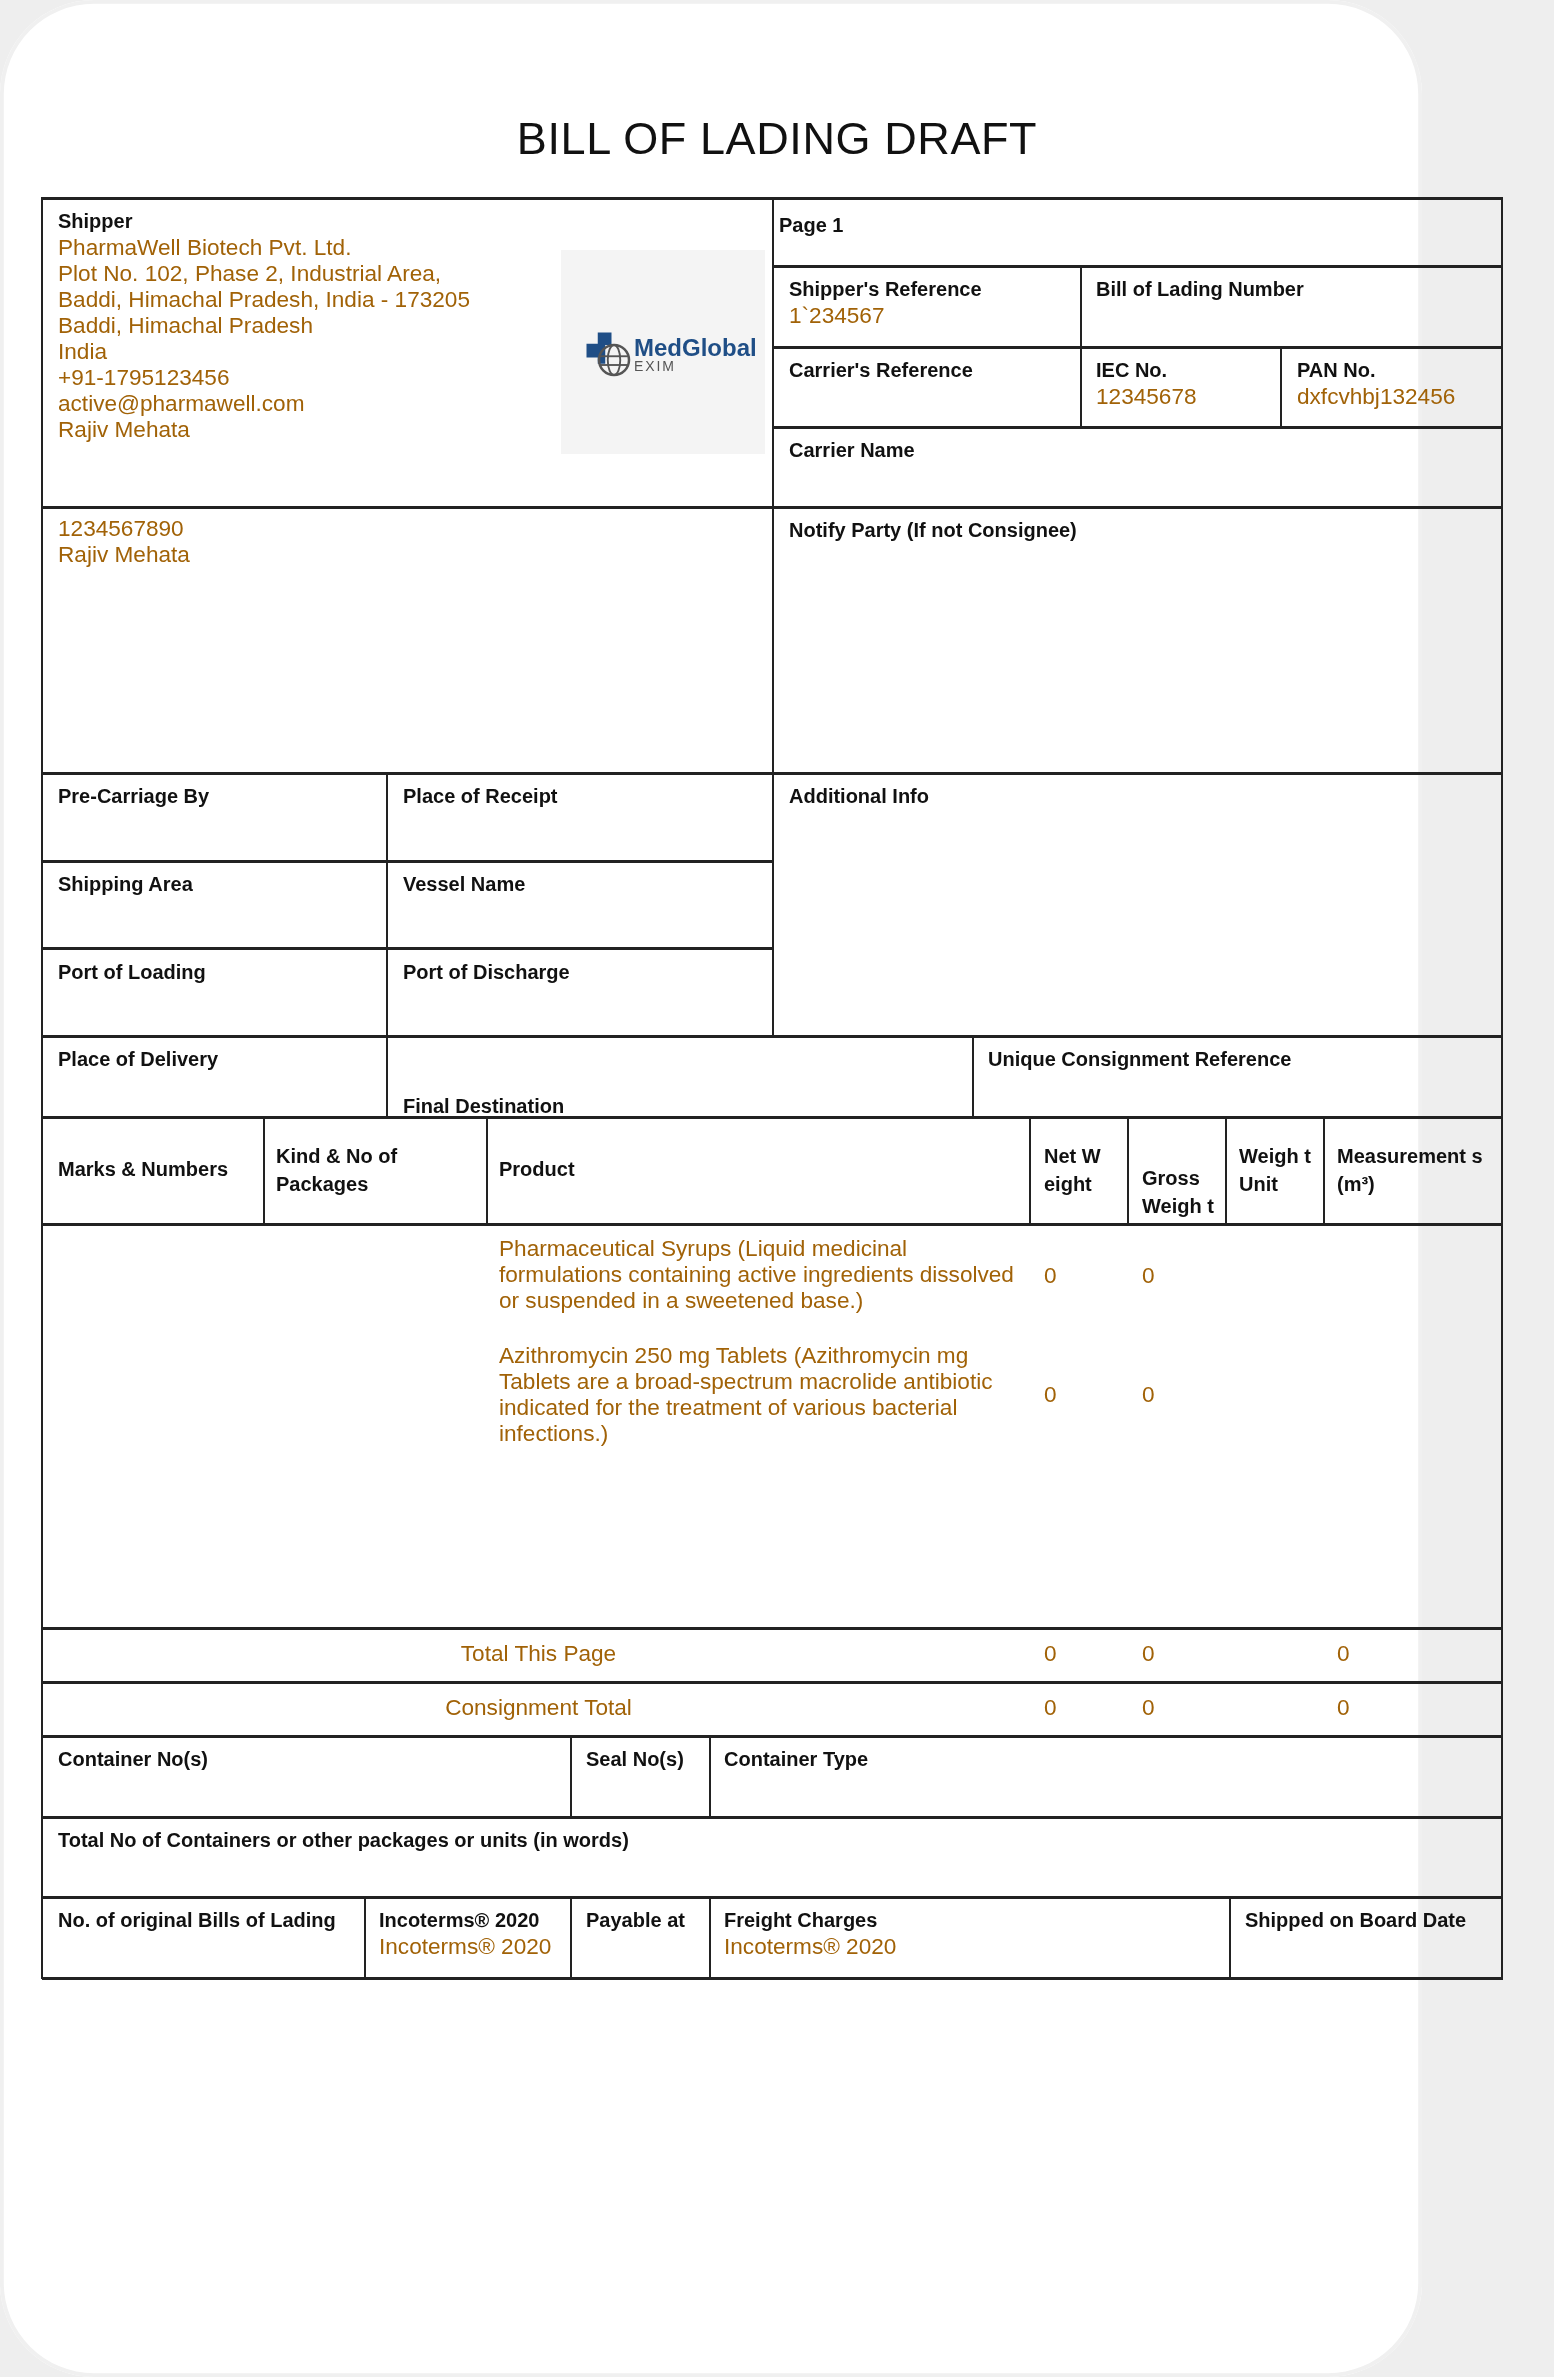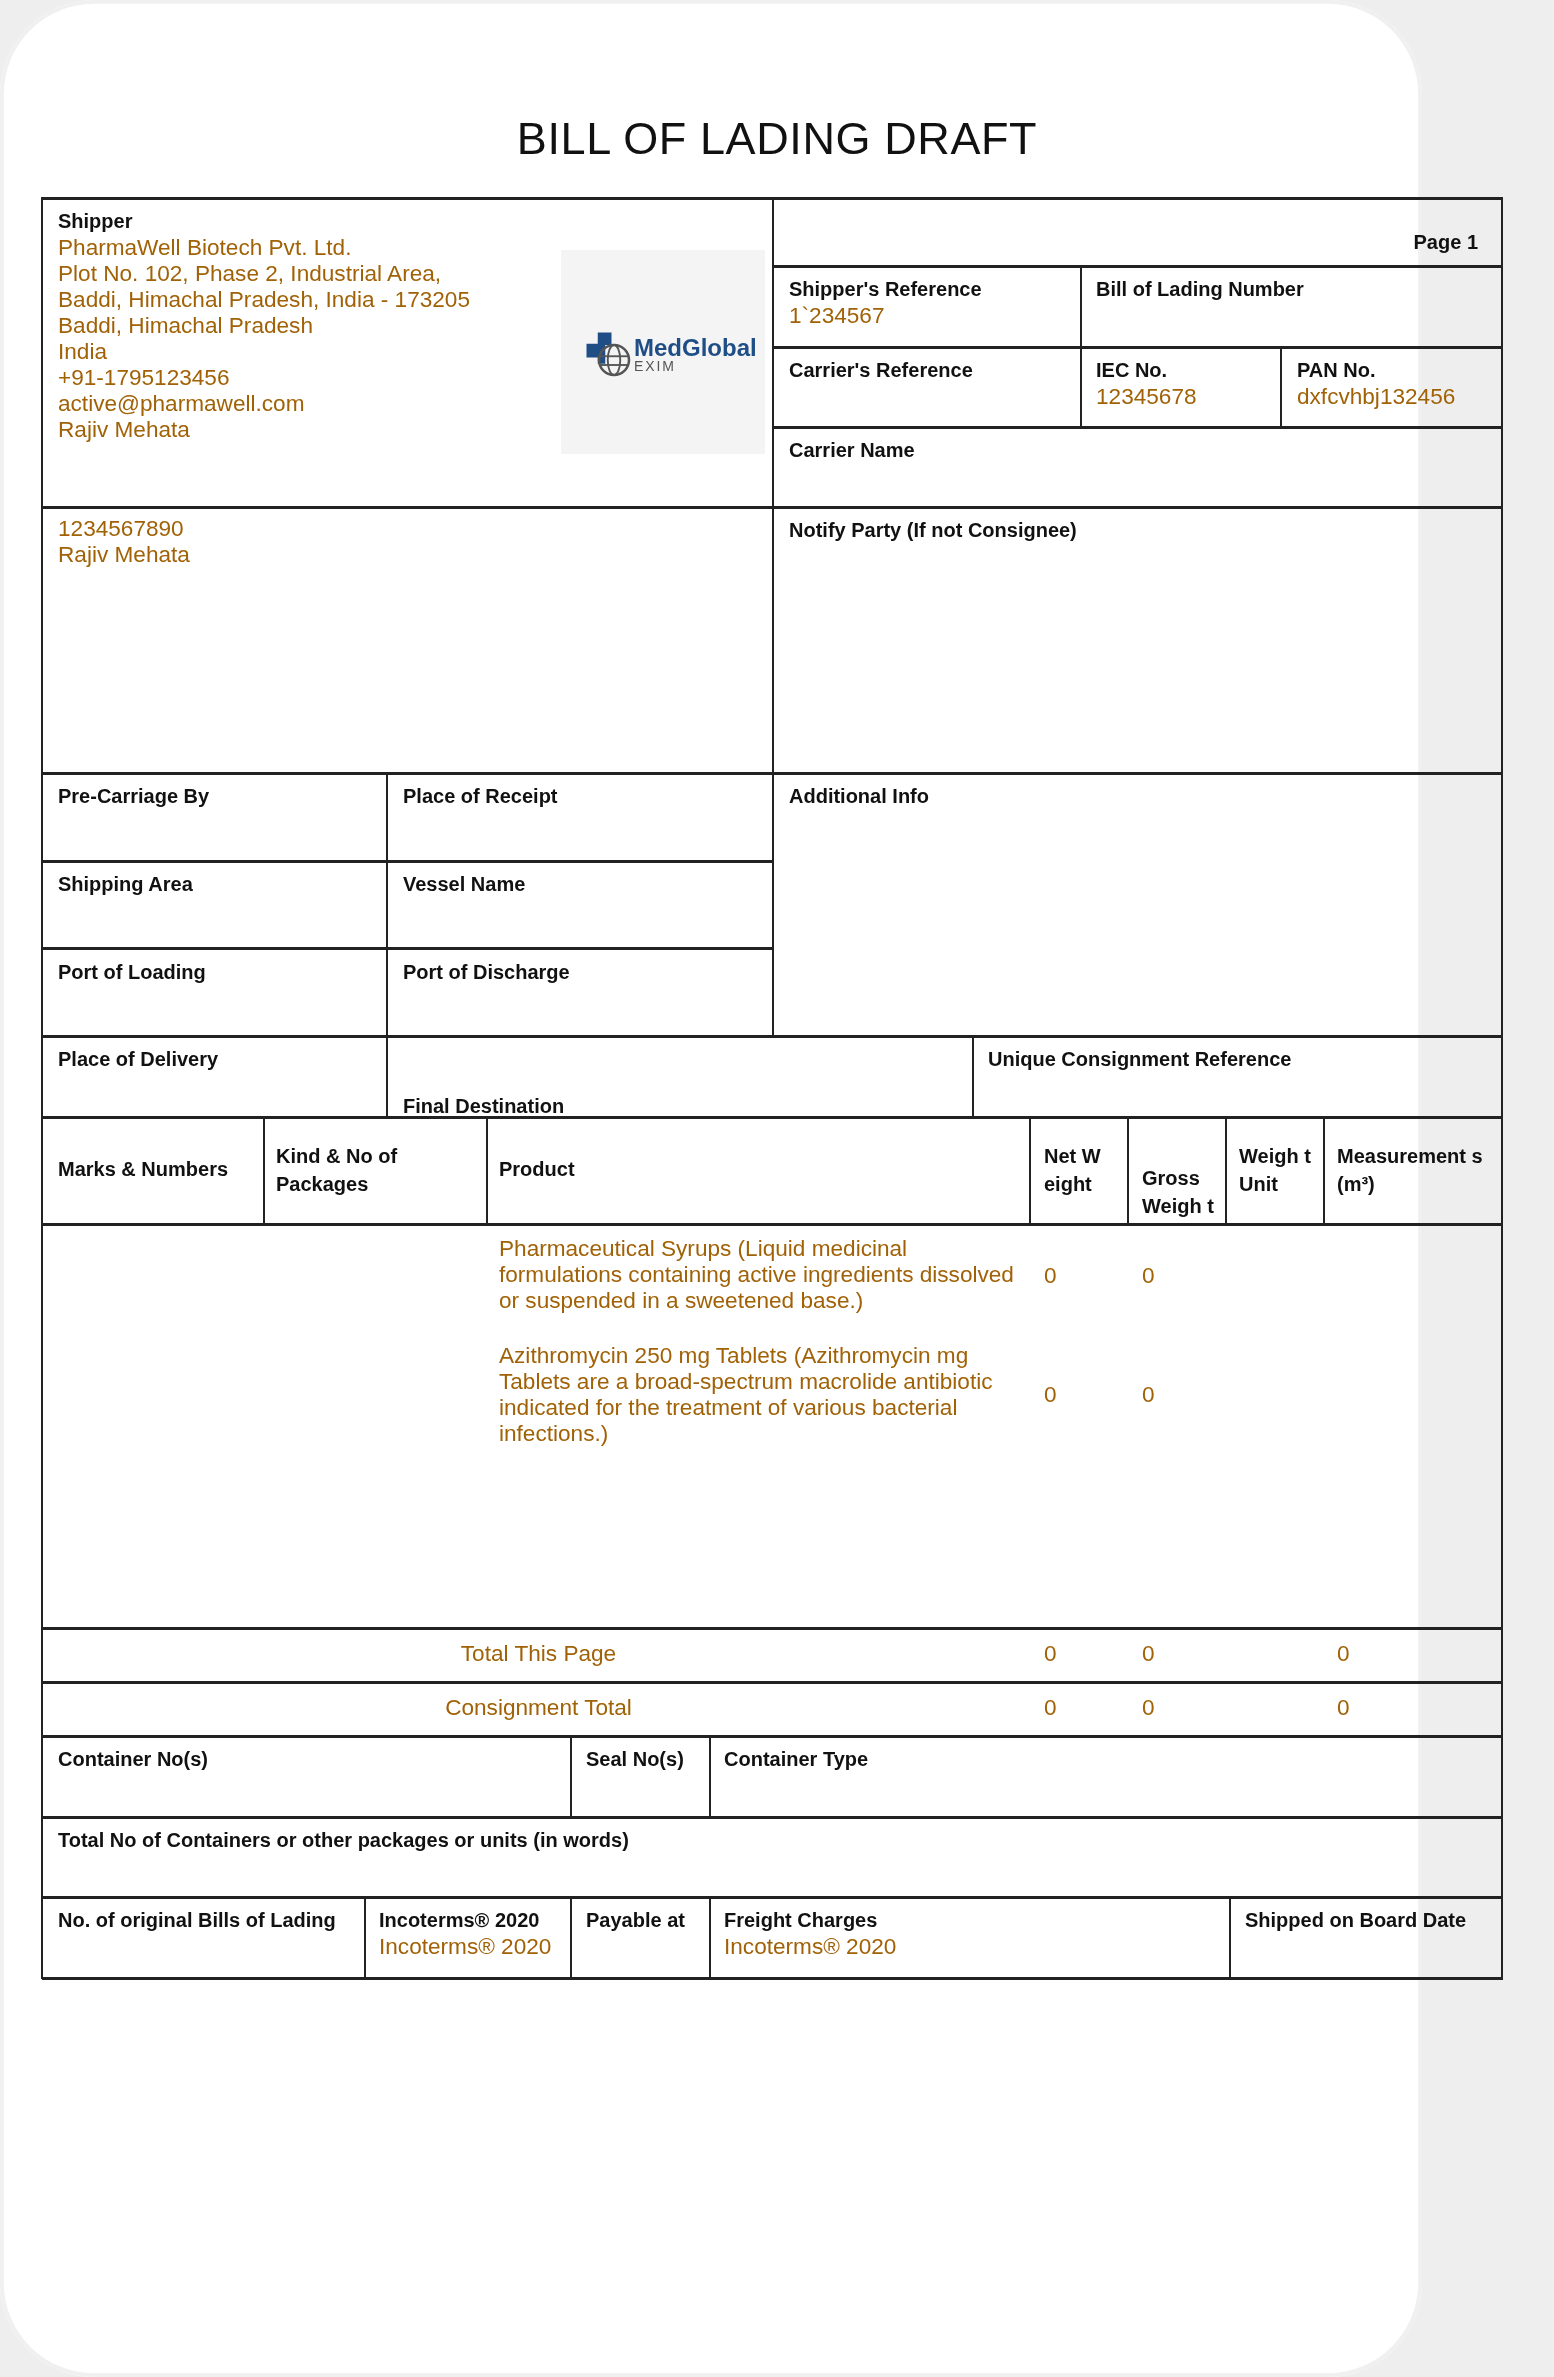--- a/index.html
+++ b/index.html
@@ -80,21 +80,21 @@
       <path d="M22 4 h22 v20 h-10 v30 h-12 v-10 h-18 v-22 h18 z" fill="#1f4e86"></path>
       <circle cx="48" cy="48" r="24" fill="none" stroke="#555" stroke-width="4"></circle>
       <ellipse cx="48" cy="48" rx="10" ry="24" fill="none" stroke="#555" stroke-width="3"></ellipse>
       <line x1="24" y1="42" x2="72" y2="42" stroke="#555" stroke-width="3"></line>
       <line x1="26" y1="56" x2="70" y2="56" stroke="#555" stroke-width="3"></line>
     </svg>
     <div class="logo-text">MedGlobal</div>
     <div class="logo-sub">EXIM</div>
   </div>
 
-  <div class="cell lbl" style="left:779px;top:228px;width:699px;text-align:right">Page 1</div>
+  <div class="cell lbl" style="left:779px;top:211px;width:699px;text-align:left">Page 1</div>
 
   <div class="cell" style="left:789px;top:275px;width:283px">
     <div class="lbl">Shipper's Reference</div>
     <div class="val">1`234567</div>
   </div>
   <div class="cell" style="left:1096px;top:275px;width:390px">
     <div class="lbl">Bill of Lading Number</div>
   </div>
 
   <div class="cell" style="left:789px;top:356px;width:283px">

